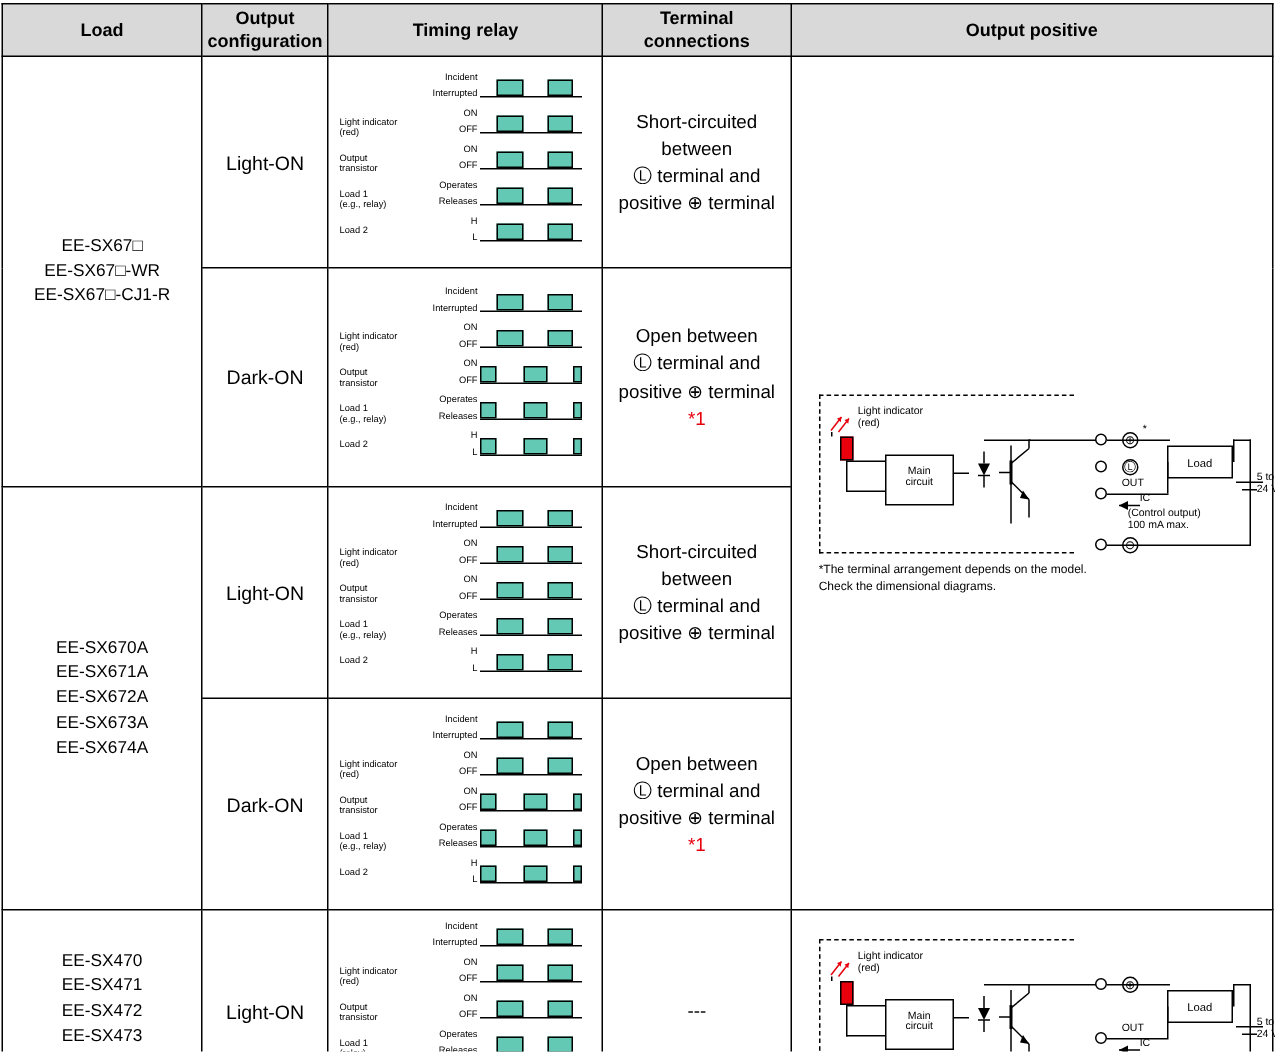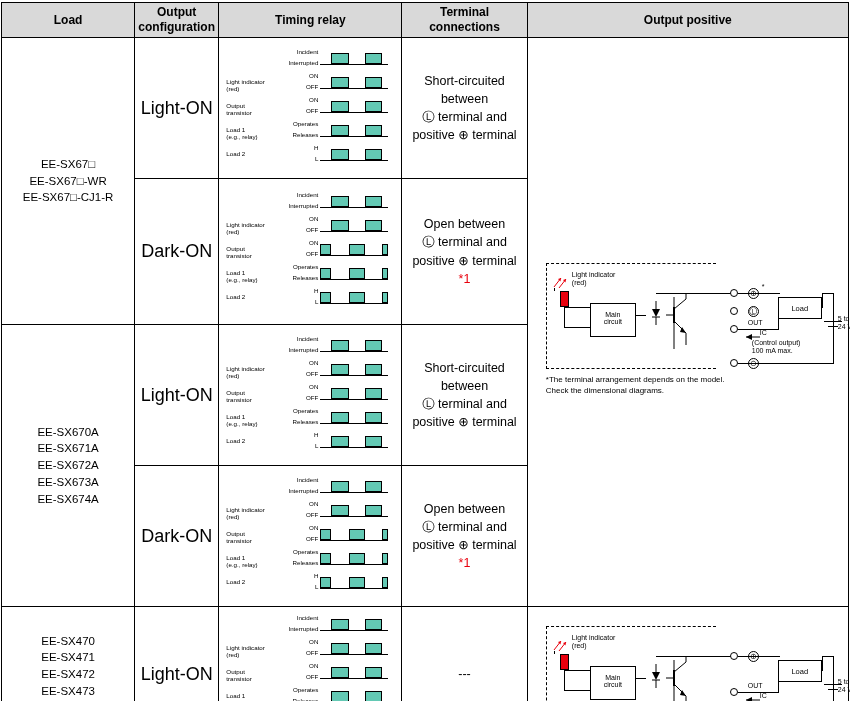--- a/index.html
+++ b/index.html
@@ -30,21 +30,21 @@
     font-size:12px;
     height:34px;
     line-height:1.25;
   }
   td.model{
     text-align:left;
     padding-left:8px;
     font-size:11.5px;
     line-height:1.45;
   }
-  td.outconf{font-size:18px;}
+  td.outconf{font-size:13px;}
   td.termcell{font-size:12.5px;line-height:1.45;}
   td.chartcell{padding:3px 0 3px 0;}
   td.circuitcell{padding:0;}
   .red{color:#e8000d;}
   .footnote{
     position:absolute;
     left:4px;
     bottom:3px;
     font-size:11px;
   }

